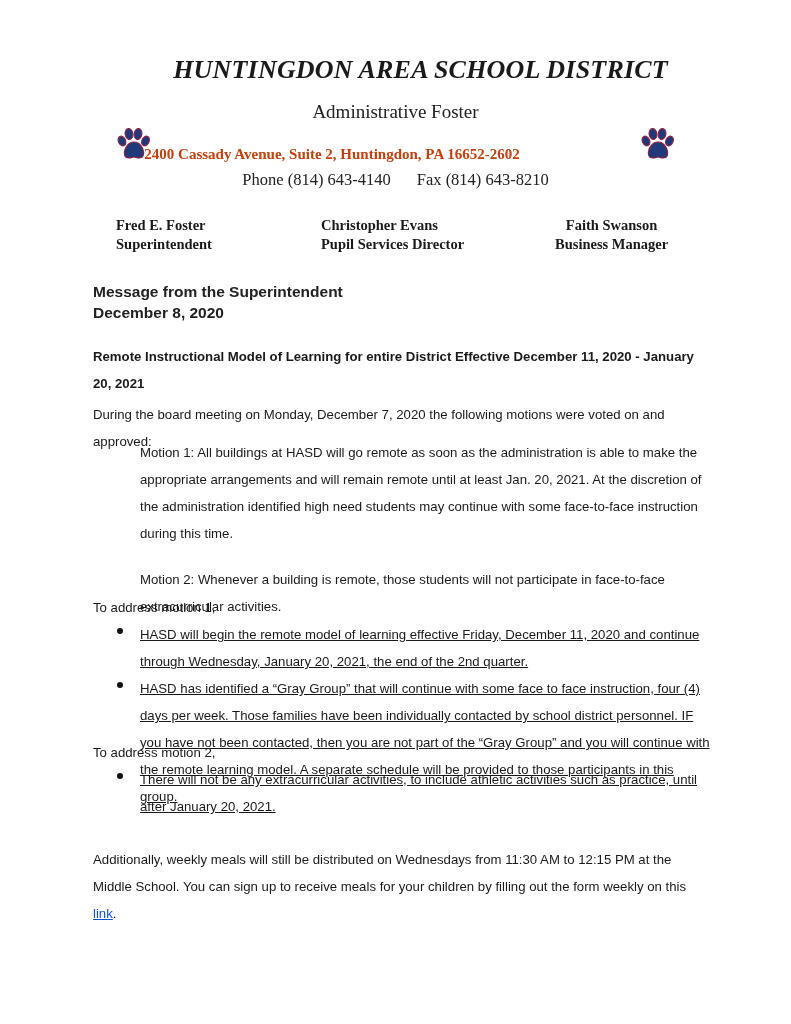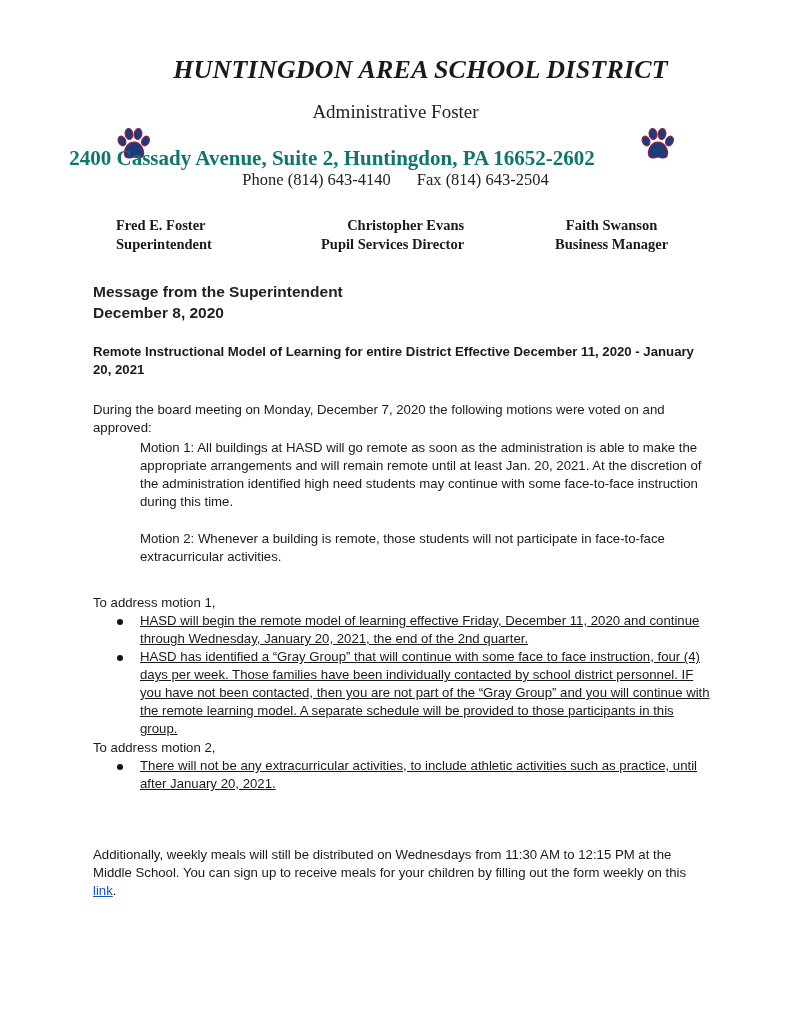--- a/index.html
+++ b/index.html
@@ -6,37 +6,37 @@
   body { width: 791px; height: 1024px; position: relative; overflow: hidden; color: #111; }
   .serif { font-family: "Liberation Serif", "DejaVu Serif", serif; }
   .sans { font-family: "Liberation Sans", "DejaVu Sans", sans-serif; }
   .abs { position: absolute; }
 
   .district-title {
     left: 0; width: 791px; top: 55px; text-align: center;
     font-style: italic; font-weight: bold; font-size: 26px; letter-spacing: 0.2px; color: #1a1a1a; padding-left: 25px;
   }
   .office { left: 0; width: 791px; top: 101px; text-align: center; font-size: 19px; color: #222; }
-  .address { left: 0; width: 664px; top: 146px; text-align: center; font-weight: bold; font-size: 21px; color: #0f766e; }
+  .address { left: 0; width: 664px; top: 146px; text-align: center; font-weight: bold; font-size: 15px; color: #c2410c; }
   .phone-line { left: 0; width: 791px; top: 170px; text-align: center; font-size: 16.5px; color: #222; }
   .phone-line span + span { margin-left: 26px; }
 
   .paw { width: 36px; height: 34px; }
   .paw-left { left: 116px; top: 127px; }
   .paw-right { left: 640px; top: 127px; }
 
   .staff { top: 216px; font-weight: bold; font-size: 14.5px; line-height: 19px; color: #1a1a1a; }
   .staff div { white-space: nowrap; }
   .staff-1 { left: 116px; }
-  .staff-2 { left: 321px; text-align: right; }
+  .staff-2 { left: 321px; text-align: left; }
   .staff-3 { left: 555px; text-align: center; }
 
   .msg-heading { left: 93px; top: 281px; font-weight: bold; font-size: 15.5px; line-height: 21px; color: #222; }
 
-  .body-text { left: 93px; width: 620px; font-size: 13.2px; line-height: 18px; color: #1a1a1a; }
+  .body-text { left: 93px; width: 620px; font-size: 13.2px; line-height: 27px; color: #1a1a1a; }
   .subject { top: 343px; font-weight: bold; }
   .intro { top: 401px; }
   .motions { left: 140px; width: 570px; top: 439px; }
   .motions p { margin: 0 0 19.4px 0; }
   .addr1 { top: 594px; }
   .addr2 { top: 739px; }
   .meals { top: 846px; }
   ul.bullets { list-style: none; margin: 0; padding: 0; text-decoration: underline; }
   ul.bullets li { position: relative; padding-left: 47px; }
   ul.bullets li .dot {
@@ -64,21 +64,21 @@
     <ellipse cx="6" cy="14" rx="3.6" ry="5" transform="rotate(-25 6 14)"></ellipse>
     <ellipse cx="13" cy="7" rx="3.8" ry="5.4" transform="rotate(-10 13 7)"></ellipse>
     <ellipse cx="22" cy="7" rx="3.8" ry="5.4" transform="rotate(10 22 7)"></ellipse>
     <ellipse cx="29.5" cy="14" rx="3.6" ry="5" transform="rotate(25 29.5 14)"></ellipse>
     <path d="M18 15 C11 15 7 24 9 29 C11 33 16 30 18 30 C20 30 25 33 27 29 C29 24 25 15 18 15 Z"></path>
   </g>
 </svg>
 
 <div class="abs serif address">2400 Cassady Avenue, Suite 2, Huntingdon, PA  16652-2602</div>
 <div class="abs serif phone-line">
-  <span>Phone (814) 643-4140</span><span>Fax (814) 643-2504</span>
+  <span>Phone (814) 643-4140</span><span>Fax (814) 643-8210</span>
 </div>
 
 <div class="abs serif staff staff-1">
   <div>Fred E. Foster</div>
   <div>Superintendent</div>
 </div>
 <div class="abs serif staff staff-2">
   <div>Christopher Evans</div>
   <div>Pupil Services Director</div>
 </div>

